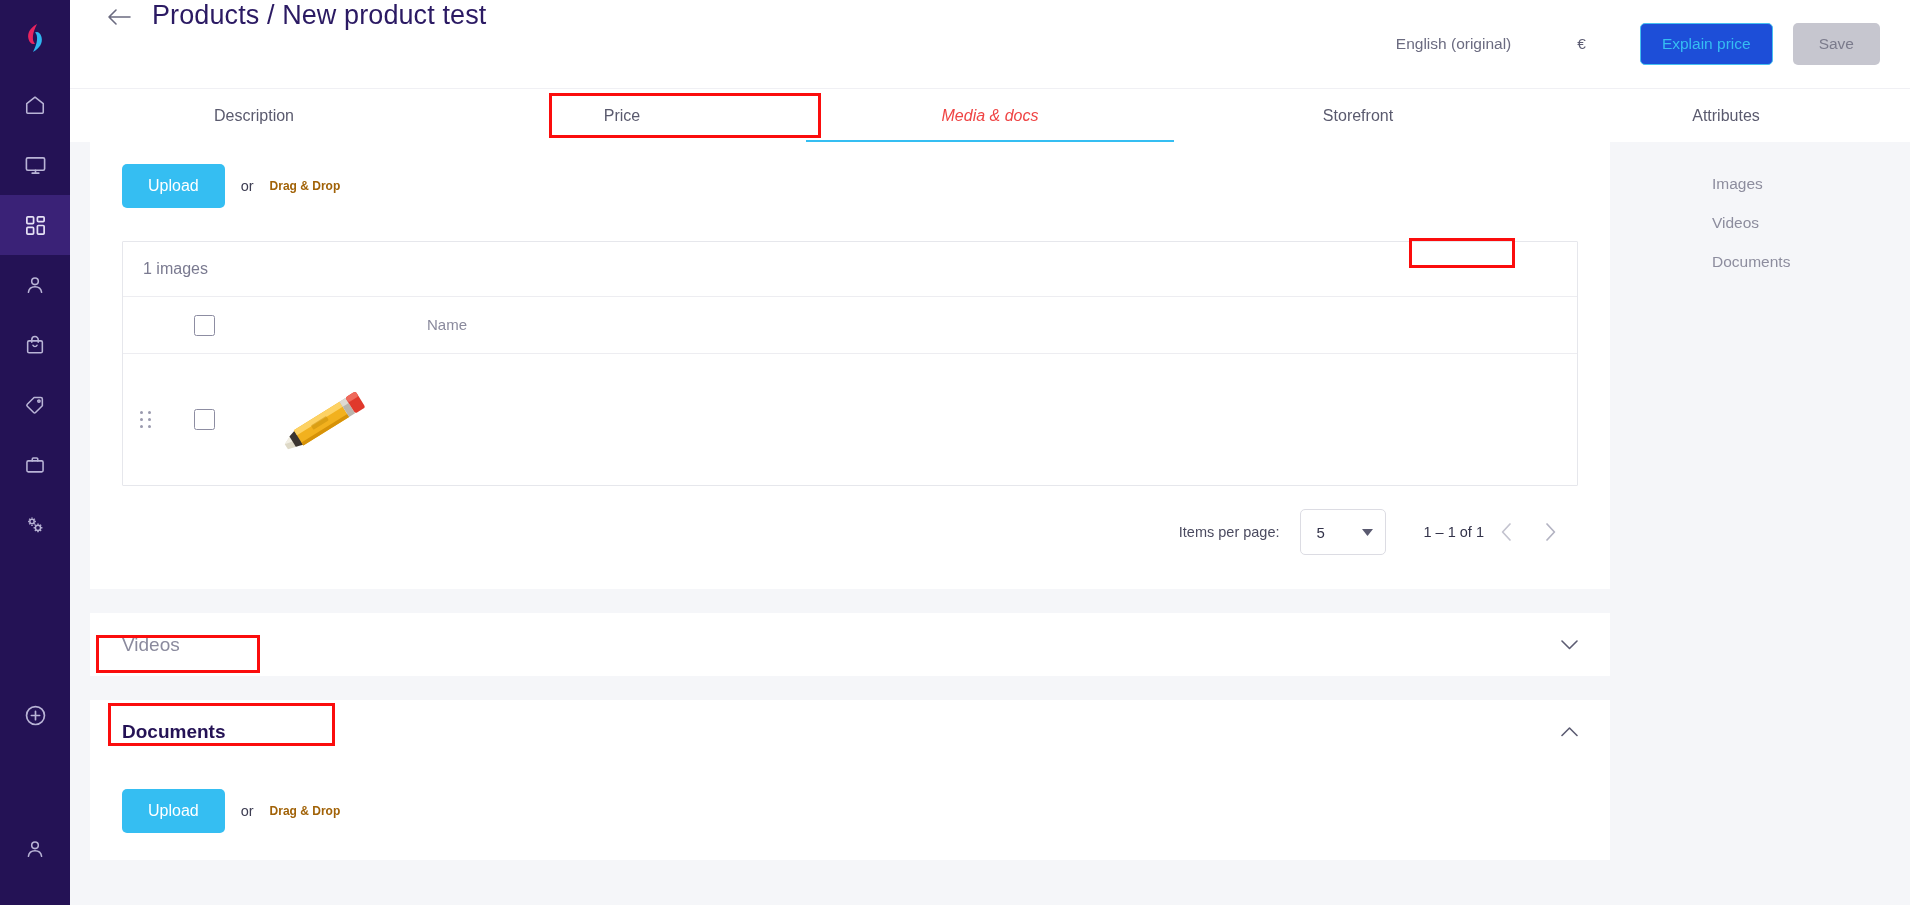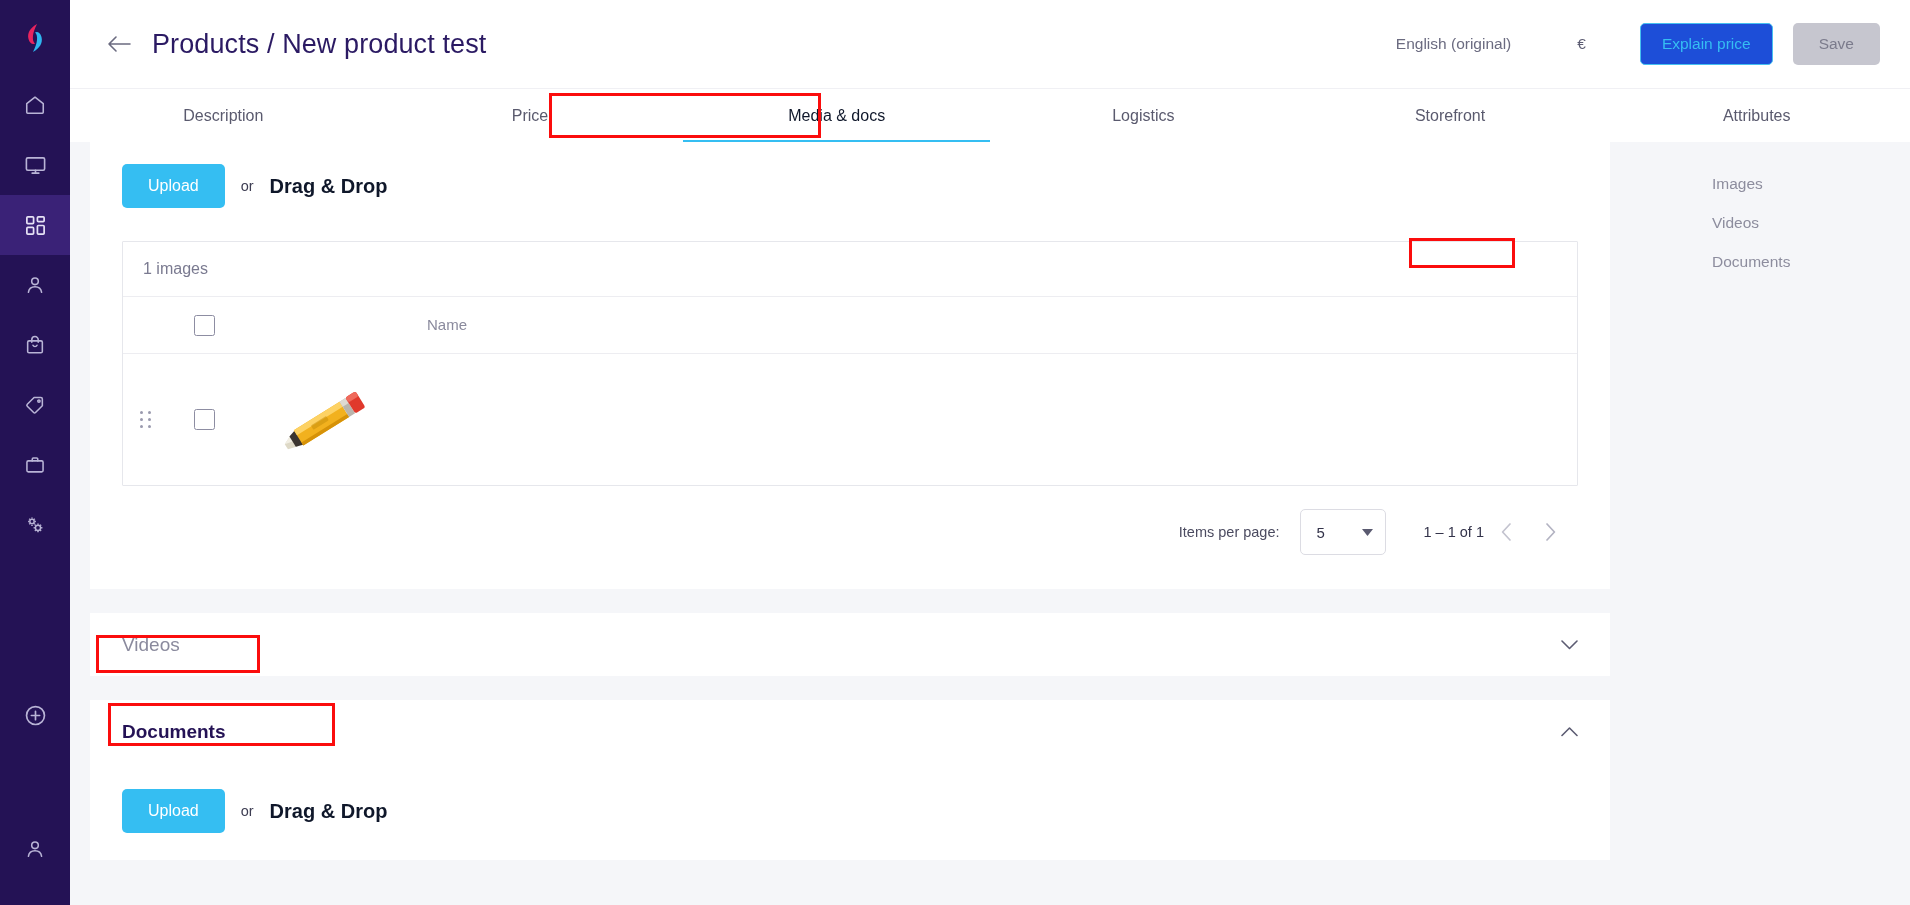--- a/index.html
+++ b/index.html
@@ -29,21 +29,21 @@
   #left-rail .rail-item.active { background: #3a2277; }
   #left-rail .rail-item svg { display: block; }
   .rail-spacer-1 { height: 130px; }
   .rail-spacer-2 { height: 75px; }
 
   
   #header {
     position: absolute; left: 70px; top: 0;
     width: 1840px; height: 88px;
     background: #ffffff;
-    display: flex; align-items: center;
+    display: flex; 
   }
   #back-arrow {
     margin-left: 32px; width: 34px; height: 34px;
     display: flex; align-items: center; justify-content: center;
     cursor: pointer;
   }
   #page-title {
     margin-left: 16px;
     font-size: 27px; font-weight: 400; color: #2b1a63;
     letter-spacing: .1px; white-space: nowrap;
@@ -82,21 +82,21 @@
     background: #ffffff;
     border-top: 1px solid #f0f0f4;
     display: flex;
   }
   .tab {
     flex: 1;
     display: flex; align-items: center; justify-content: center;
     font-size: 16px; color: #5a5a6e; cursor: pointer;
     position: relative;
   }
-  .tab.active { color: #0f172a; }
+  .tab.active { color: #ef4444; font-style: italic; }
   .tab.active::after {
     content: ""; position: absolute;
     left: 0; right: 0; bottom: 0; height: 2.5px;
     background: #35bef2;
   }
   .hl-box {
     position: absolute;
     border: 3px solid #fb0d0d;
     pointer-events: none;
     z-index: 50;
@@ -129,21 +129,21 @@
   .upload-button {
     background: #35bef2; color: #ffffff;
     border: none; border-radius: 5px;
     font-family: inherit; font-size: 16px; font-weight: 500;
     padding: 13px 26px; cursor: pointer;
   }
   .or-text {
     margin: 0 16px; font-size: 14.5px; color: #3d3d52;
   }
   .drag-drop-link {
-    font-size: 20px; font-weight: 600; color: #0f172a; cursor: pointer;
+    font-size: 12px; font-weight: 600; color: #a16207; cursor: pointer;
   }
 
   .table-card {
     margin-top: 33px;
     border: 1px solid #e6e7ec; border-radius: 1px;
     background: #ffffff; overflow: hidden;
   }
   .table-caption {
     height: 55px; display: flex; align-items: center;
     padding-left: 20px;
@@ -341,21 +341,20 @@
     <div id="currency-select">€</div>
     <button id="explain-price-button">Explain price</button>
     <button id="save-button">Save</button>
   </div>
 </div>
 
 <div id="tab-bar">
   <div class="tab">Description</div>
   <div class="tab">Price</div>
   <div class="tab active">Media &amp; docs</div>
-  <div class="tab">Logistics</div>
   <div class="tab">Storefront</div>
   <div class="tab">Attributes</div>
 </div>
 
 <div class="hl-box" style="left:549px; top:93px; width:272px; height:45px;"></div>
 
 <div id="content">
 
   <div id="main-col">
 

